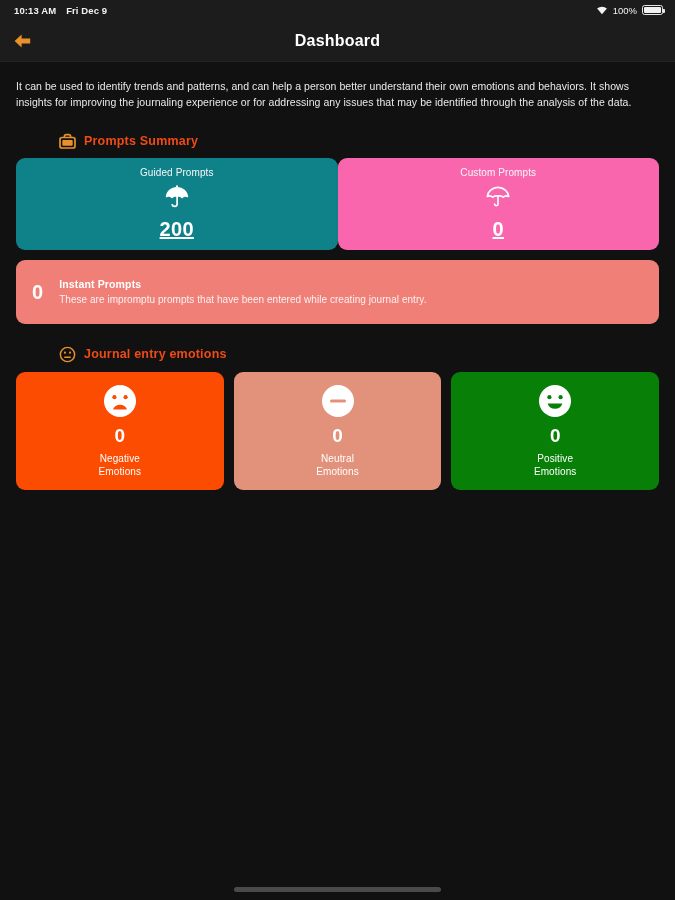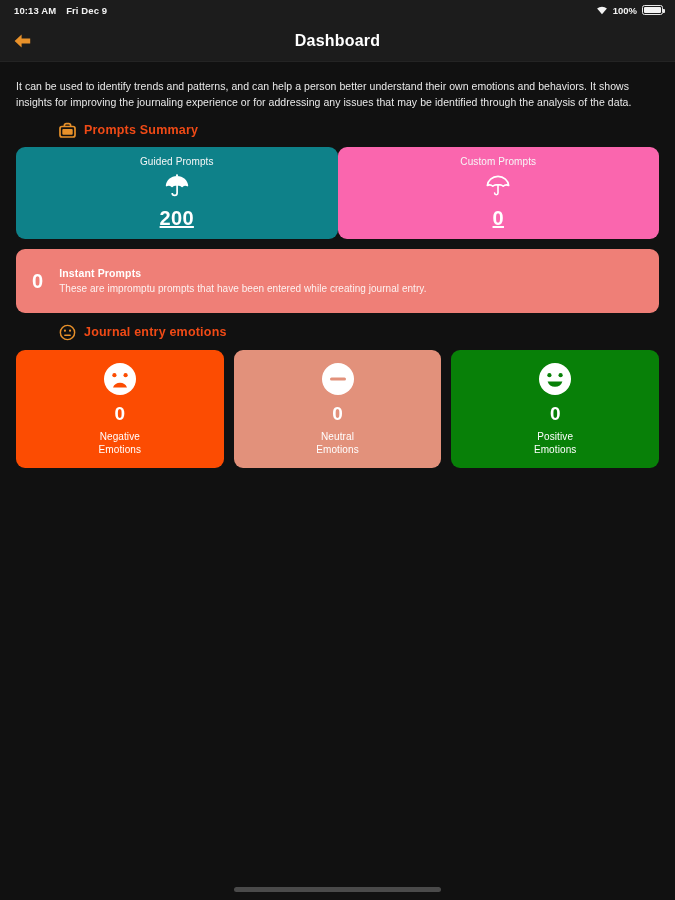--- a/index.html
+++ b/index.html
@@ -38,21 +38,21 @@
     font-size: 9.5px;
     font-weight: bold;
     color: #f2f2f2;
     letter-spacing: 0.1px;
   }
   .status-right {
     display: flex;
     align-items: center;
     gap: 5px;
     font-size: 9.5px;
-    font-weight: bold;
+    font-weight: normal;
     color: #f2f2f2;
   }
   .wifi-ico { display: block; }
   .battery {
     width: 21px;
     height: 10px;
     border: 1px solid #e8e8e8;
     border-radius: 2.5px;
     position: relative;
     padding: 1px;
@@ -122,21 +122,21 @@
     margin-bottom: 14px;
     letter-spacing: 0.05px;
   }
   .intro p:last-child { margin-bottom: 4px; }
 
   
   .section-head {
     display: flex;
     align-items: center;
     gap: 8px;
-    margin-top: 11px;
+    margin-top: 22px;
     margin-bottom: 9px;
     padding-left: 43px;
   }
   .section-head .sec-label {
     font-size: 12.5px;
     font-weight: bold;
     color: #f04a16;
     letter-spacing: 0.2px;
   }
   .sec-ico { display: block; flex: 0 0 auto; }

